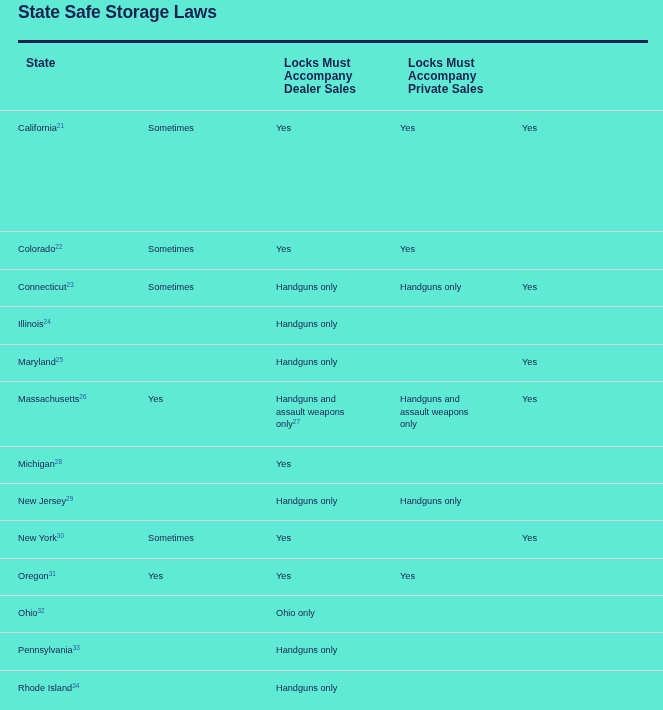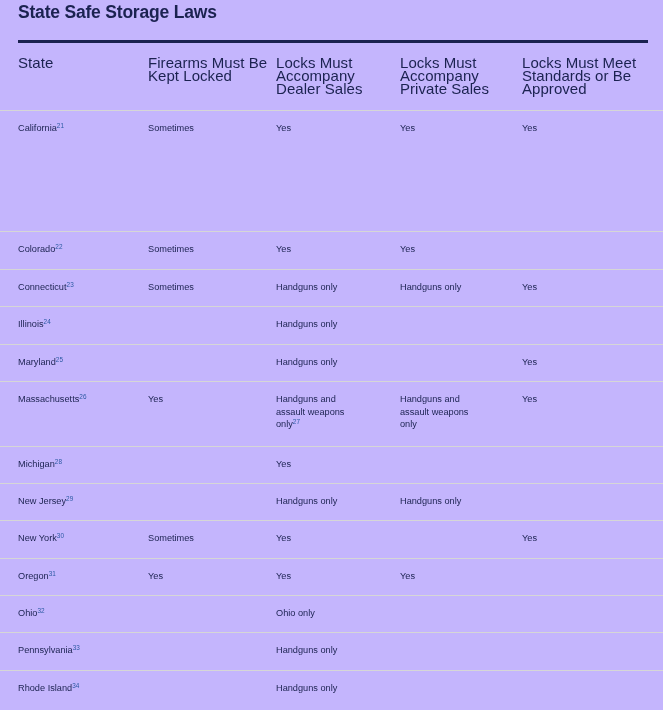--- a/index.html
+++ b/index.html
@@ -13,21 +13,21 @@
     overflow: hidden;
     font-family: "Liberation Sans", sans-serif;
     color: #1b1f46;
     -webkit-font-smoothing: antialiased;
   }
 
   #page {
     position: relative;
     width: 663px;
     height: 710px;
-    background: #c4b5fd;
+    background: #5eead4;
   }
 
   
   .title {
     position: absolute;
     left: 18px;
     top: 2px;
     font-size: 17.5px;
     font-weight: bold;
     letter-spacing: -0.2px;
@@ -78,24 +78,25 @@
   .cell {
     position: absolute;
     top: 0;
     font-size: 9.2px;
     line-height: 12.6px;
     color: #1b2250;
     white-space: pre-line;
   }
 
   .header-row .cell {
-    font-weight: normal;
-    font-size: 15px;
+    font-weight: bold;
+    font-size: 12px;
     line-height: 12.8px;
     letter-spacing: 0.05px;
+    margin-left: 8px;
   }
 
   
   .c0 { left: 0px;   width: 126px; }
   .c1 { left: 130px; width: 122px; }
   .c2 { left: 258px; width: 118px; }
   .c3 { left: 382px; width: 116px; }
   .c4 { left: 504px; width: 130px; }
 
   sup {
@@ -114,31 +115,26 @@
 
   <div class="title">State Safe Storage Laws</div>
 
   <div class="head-rule"></div>
 
   <div class="table">
 
     <div class="row header-row">
       <div class="cells">
         <div class="cell c0">State</div>
-        <div class="cell c1">Firearms Must Be
-Kept Locked</div>
         <div class="cell c2">Locks Must
 Accompany
 Dealer Sales</div>
         <div class="cell c3">Locks Must
 Accompany
 Private Sales</div>
-        <div class="cell c4">Locks Must Meet
-Standards or Be
-Approved</div>
       </div>
     </div>
 
     <div id="rows-container">
         <div class="row data-row" style="height: 121px;">
           <div class="cells">
             <div class="cell c0">California<sup>21</sup></div>
             <div class="cell c1">Sometimes</div>
             <div class="cell c2">Yes</div>
             <div class="cell c3">Yes</div>

